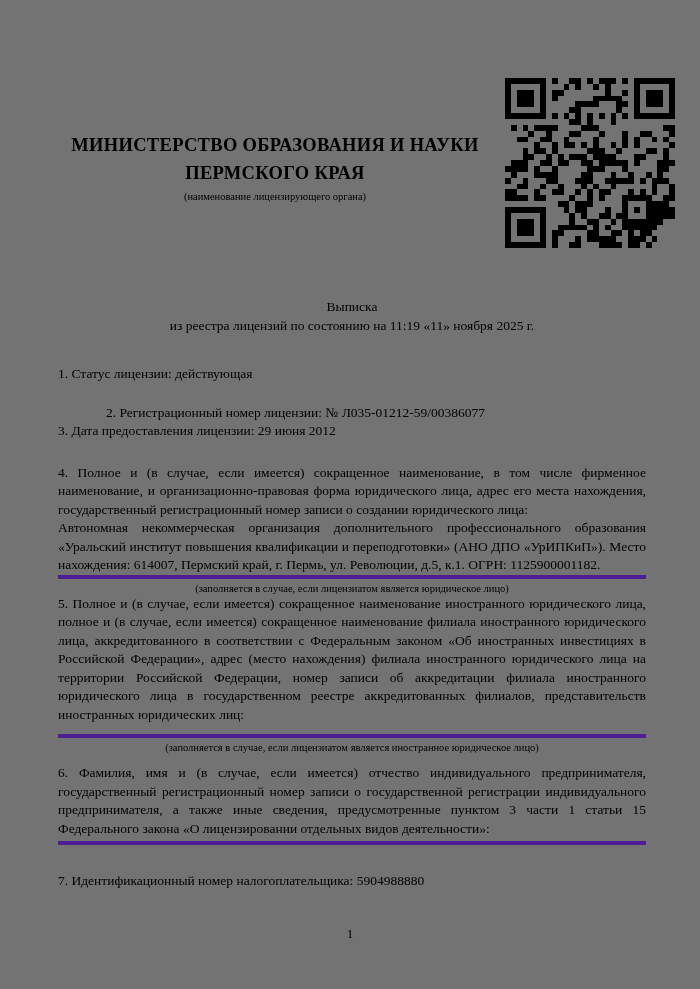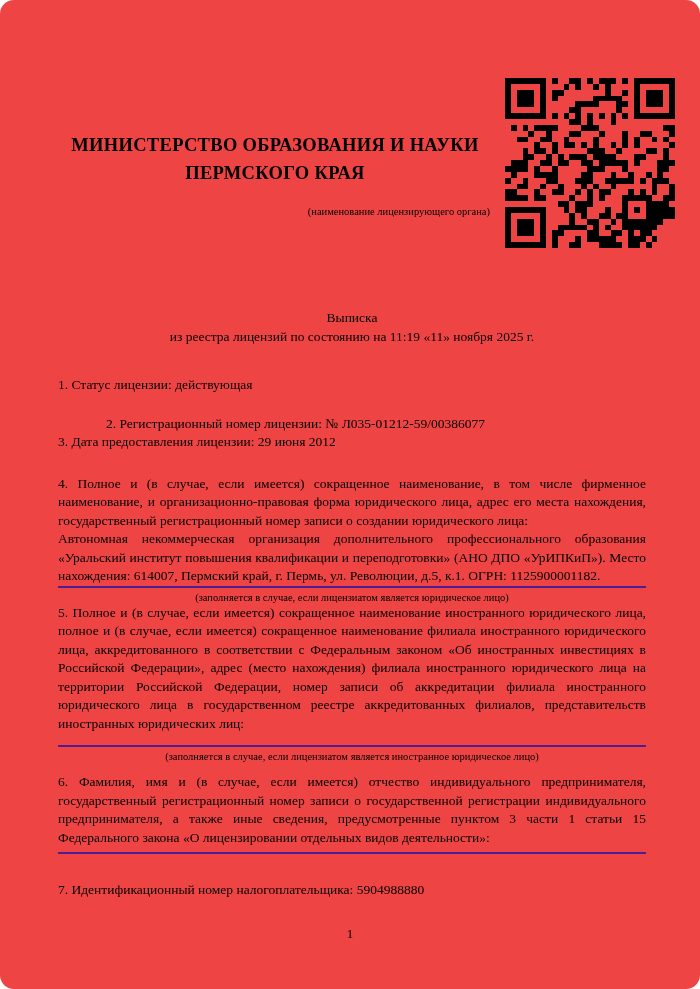--- a/index.html
+++ b/index.html
@@ -1,74 +1,73 @@
 <!DOCTYPE html>
 <html><head>
 <meta charset="utf-8">
 <style>
   * { margin: 0; padding: 0; box-sizing: border-box; }
   html, body { background: #ffffff; }
   .page {
     position: relative;
     width: 700px;
     height: 989px;
-    background: #ef4444;
+    background: #737373;
     font-family: "Liberation Serif", "DejaVu Serif", serif;
     color: #000000;
     overflow: hidden;
-    border-radius: 14px;
   }
   
   .header-text {
     position: absolute;
     left: 60px;
     top: 131px;
     width: 430px;
     text-align: center;
   }
   .ministry-name {
     font-weight: bold;
     font-size: 18.5px;
     line-height: 28px;
     letter-spacing: 0.3px;
   }
   .small-caption {
     font-size: 10.5px;
     line-height: 13px;
     text-align: center;
   }
-  .header-text .small-caption { margin-top: 18px; text-align: right; }
+  .header-text .small-caption { margin-top: 3px; }
   
   .qr-box {
     position: absolute;
     left: 505px;
     top: 78px;
     width: 170px;
     height: 170px;
   }
   .qr-box svg { width: 100%; height: 100%; shape-rendering: crispEdges; }
   
   .content {
     position: absolute;
     left: 58px;
-    top: 309px;
+    top: 298px;
     width: 588px;
     font-size: 13.5px;
     line-height: 18.5px;
   }
   .doc-title { text-align: center; }
   .item-1 { margin-top: 30px; }
   .item-2 { margin-top: 20px; margin-left: 48px; }
   .item-3 { }
   .item-4 { margin-top: 23px; }
   .item-5 { }
   .item-6 { margin-top: 10px; }
   .item-7 { margin-top: 27px; }
   .para { text-align: justify; }
-  .ruled { border-bottom: 2px solid #4c1d95; }
+  .ruled { border-bottom: 4px solid #4c1d95; }
   .blank-tall { height: 14px; }
   .blank-short { height: 7px; }
   .item .small-caption { margin-top: 3px; }
   .page-number {
     position: absolute;
     left: 0;
     right: 0;
     top: 926px;
     text-align: center;
     font-size: 13px;

